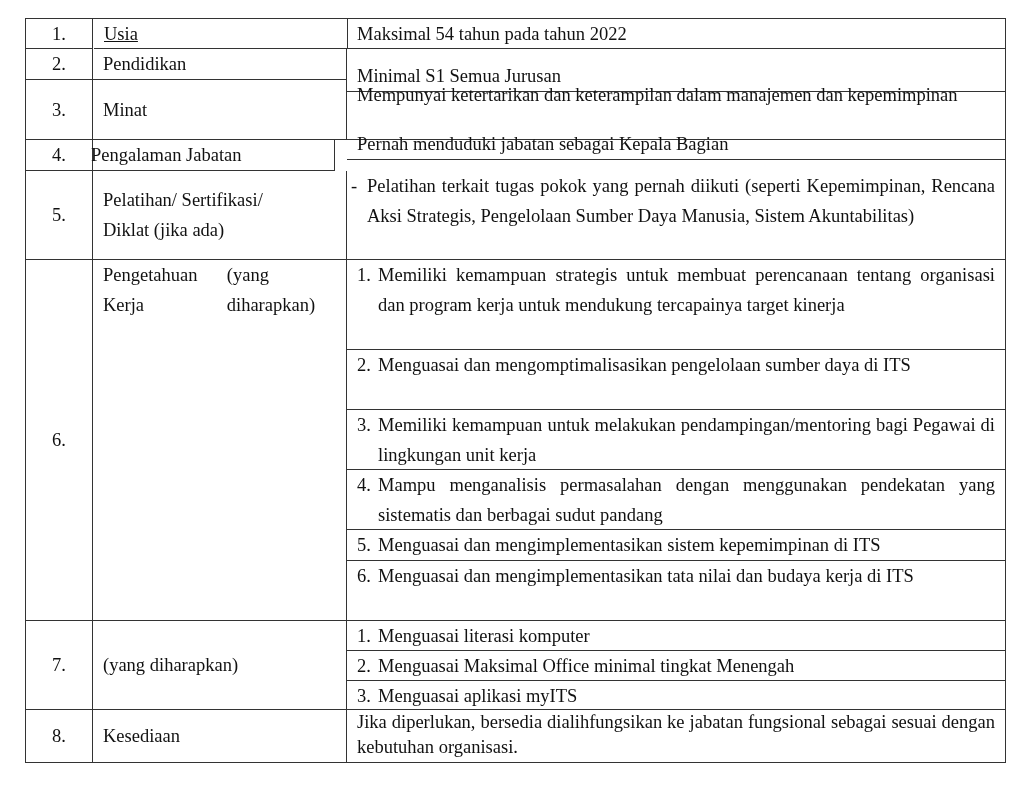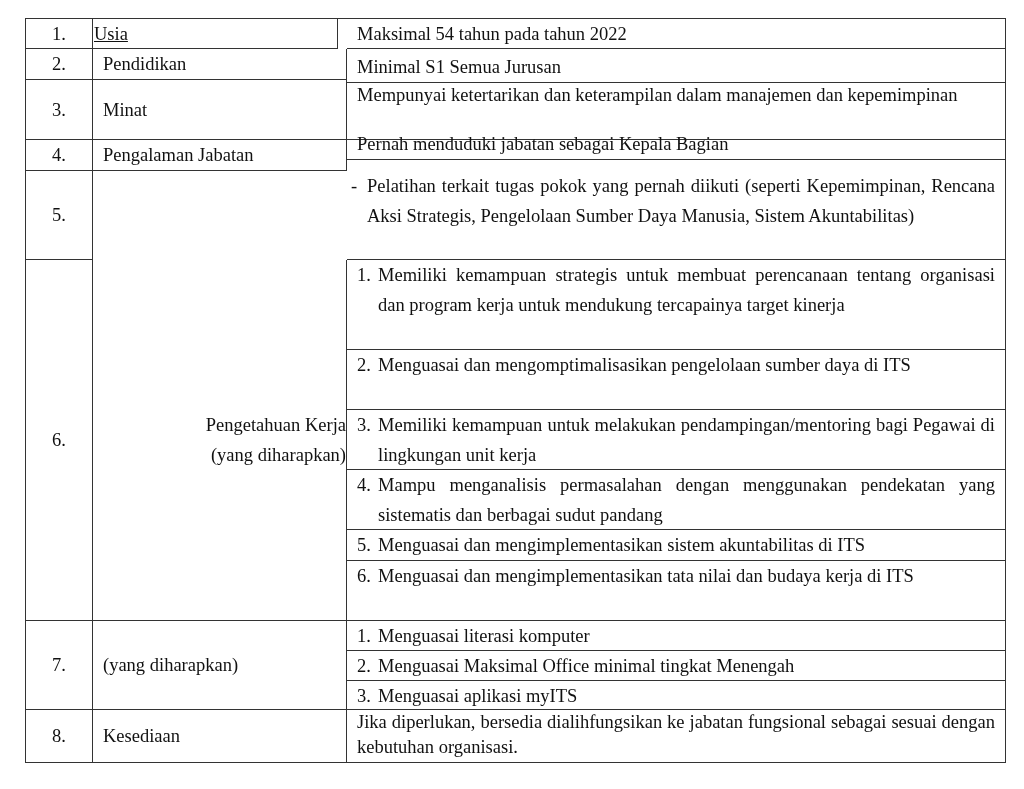--- a/index.html
+++ b/index.html
@@ -16,51 +16,52 @@
   .li { display:flex; }
   .li .mk { flex:0 0 auto; width:21px; }
   .li .tx { flex:1; text-align:justify; text-align-last:left; }
 </style>
 </head>
 <body>
 
 <div class="tbl">
 
   <div class="cell num" style="left:0;top:0;width:67px;height:30px;">1.</div>
-  <div class="cell lbl" style="left:58px;top:0;width:254px;height:30px;text-decoration:underline;">Usia</div>
+  <div class="cell lbl" style="left:68px;top:0;width:254px;height:30px;text-decoration:underline;">Usia</div>
   <div class="cell val one" style="left:321px;top:0;width:658px;height:30px;border-right:none;">
       <span>Maksimal 54 tahun pada tahun 2022</span>
     </div>
 
   <div class="cell num" style="left:0;top:30px;width:67px;height:31px;">2.</div>
   <div class="cell lbl" style="left:67px;top:30px;width:254px;height:31px;">Pendidikan</div>
-  <div class="cell val one" style="left:321px;top:33px;width:658px;height:31px;border-right:none;">
+  <div class="cell val one" style="left:321px;top:42px;width:658px;height:31px;border-right:none;">
       <span>Minimal S1 Semua Jurusan</span>
     </div>
 
   <div class="cell num" style="left:0;top:61px;width:67px;height:60px;">3.</div>
   <div class="cell lbl" style="left:67px;top:61px;width:254px;height:60px;">Minat</div>
   <div class="cell val" style="left:321px;top:61px;width:658px;height:60px;border-right:none;">Mempunyai ketertarikan dan keterampilan dalam manajemen dan kepemimpinan</div>
 
   <div class="cell num" style="left:0;top:121px;width:67px;height:31px;">4.</div>
-  <div class="cell lbl" style="left:67px;top:121px;width:254px;height:31px;">Pengalaman Jabatan</div>
+  <div class="cell lbl" style="left:55px;top:121px;width:254px;height:31px;">Pengalaman Jabatan</div>
   <div class="cell val one" style="left:321px;top:110px;width:658px;height:31px;border-right:none;">
       <span>Pernah menduduki jabatan sebagai Kepala Bagian</span>
     </div>
 
   <div class="cell num" style="left:0;top:152px;width:67px;height:89px;">5.</div>
+  <div class="cell lbl" style="left:67px;top:152px;width:254px;height:89px;padding-right:40px;">Pelatihan/ Sertifikasi/ Diklat (jika ada)</div>
   <div class="cell val" style="left:321px;top:152px;width:658px;height:89px;border-right:none;padding-left:4px;">
     <div class="li">
       <span class="mk" style="width:16px;">-</span>
       <span class="tx">Pelatihan terkait tugas pokok yang pernah diikuti (seperti Kepemimpinan, Rencana Aksi Strategis, Pengelolaan Sumber Daya Manusia, Sistem Akuntabilitas)</span>
     </div>
   </div>
 
   <div class="cell num" style="left:0;top:241px;width:67px;height:361px;">6.</div>
-  <div class="cell lbl" style="left:67px;top:241px;width:254px;height:361px;flex-direction:column;align-items:flex-end;justify-content:center;">
+  <div class="cell lbl" style="left:67px;top:241px;width:254px;height:361px;align-items:flex-start;justify-content:center;">
     <span>Pengetahuan Kerja</span>
     <span>(yang diharapkan)</span>
   </div>
   <div class="cell val" style="left:321px;top:241px;width:658px;height:90px;border-right:none;">
     <div class="li">
         <span class="mk">1.</span>
         <span class="tx">Memiliki kemampuan strategis untuk membuat perencanaan tentang organisasi dan program kerja untuk mendukung tercapainya target kinerja</span>
       </div>
   </div>
   <div class="cell val" style="left:321px;top:331px;width:658px;height:60px;border-right:none;">
@@ -77,21 +78,21 @@
   </div>
   <div class="cell val" style="left:321px;top:451px;width:658px;height:60px;border-right:none;">
     <div class="li">
         <span class="mk">4.</span>
         <span class="tx">Mampu menganalisis permasalahan dengan menggunakan pendekatan yang sistematis dan berbagai sudut pandang</span>
       </div>
   </div>
   <div class="cell val" style="left:321px;top:511px;width:658px;height:31px;border-right:none;">
     <div class="li">
         <span class="mk">5.</span>
-        <span class="tx">Menguasai dan mengimplementasikan sistem akuntabilitas di ITS</span>
+        <span class="tx">Menguasai dan mengimplementasikan sistem kepemimpinan di ITS</span>
       </div>
   </div>
   <div class="cell val" style="left:321px;top:542px;width:658px;height:60px;border-right:none;">
     <div class="li">
         <span class="mk">6.</span>
         <span class="tx">Menguasai dan mengimplementasikan tata nilai dan budaya kerja di ITS</span>
       </div>
   </div>
 
   <div class="cell num" style="left:0;top:602px;width:67px;height:89px;">7.</div>

